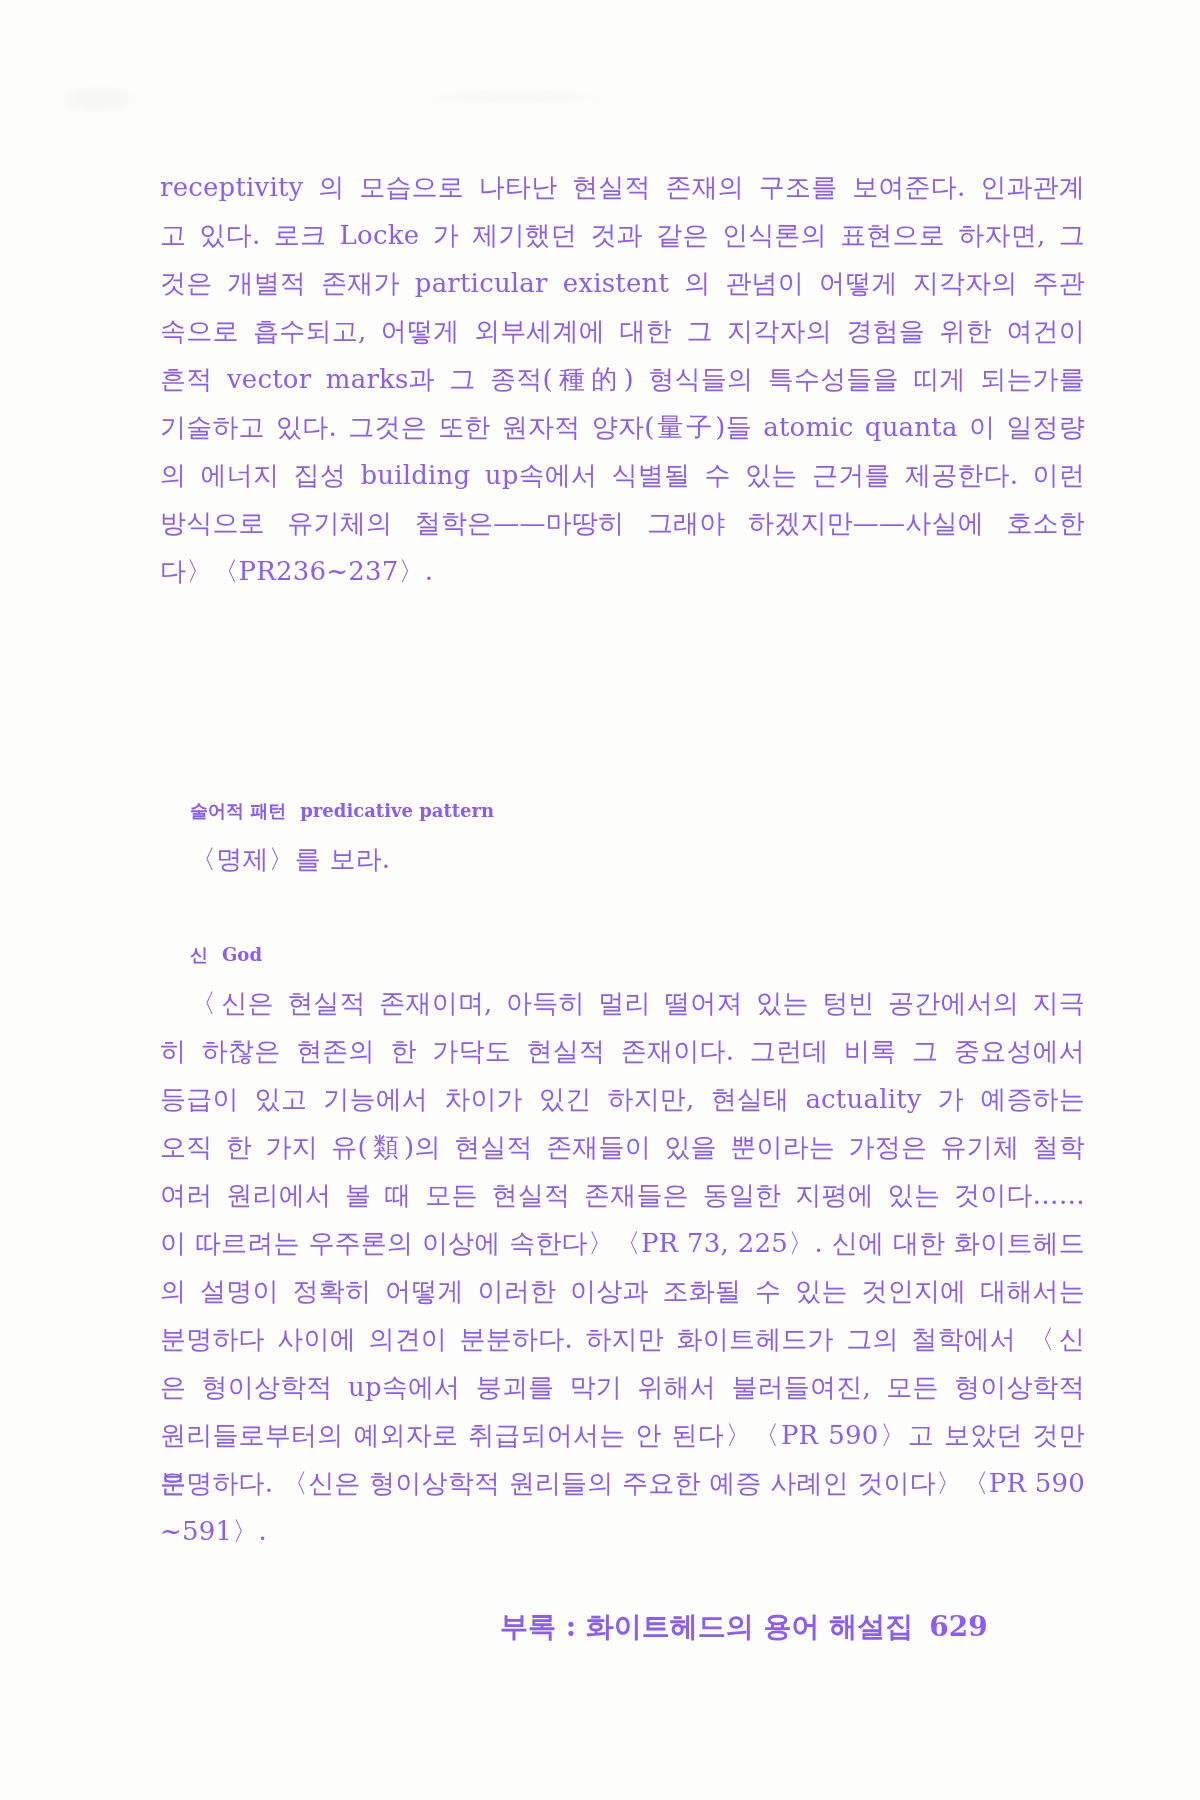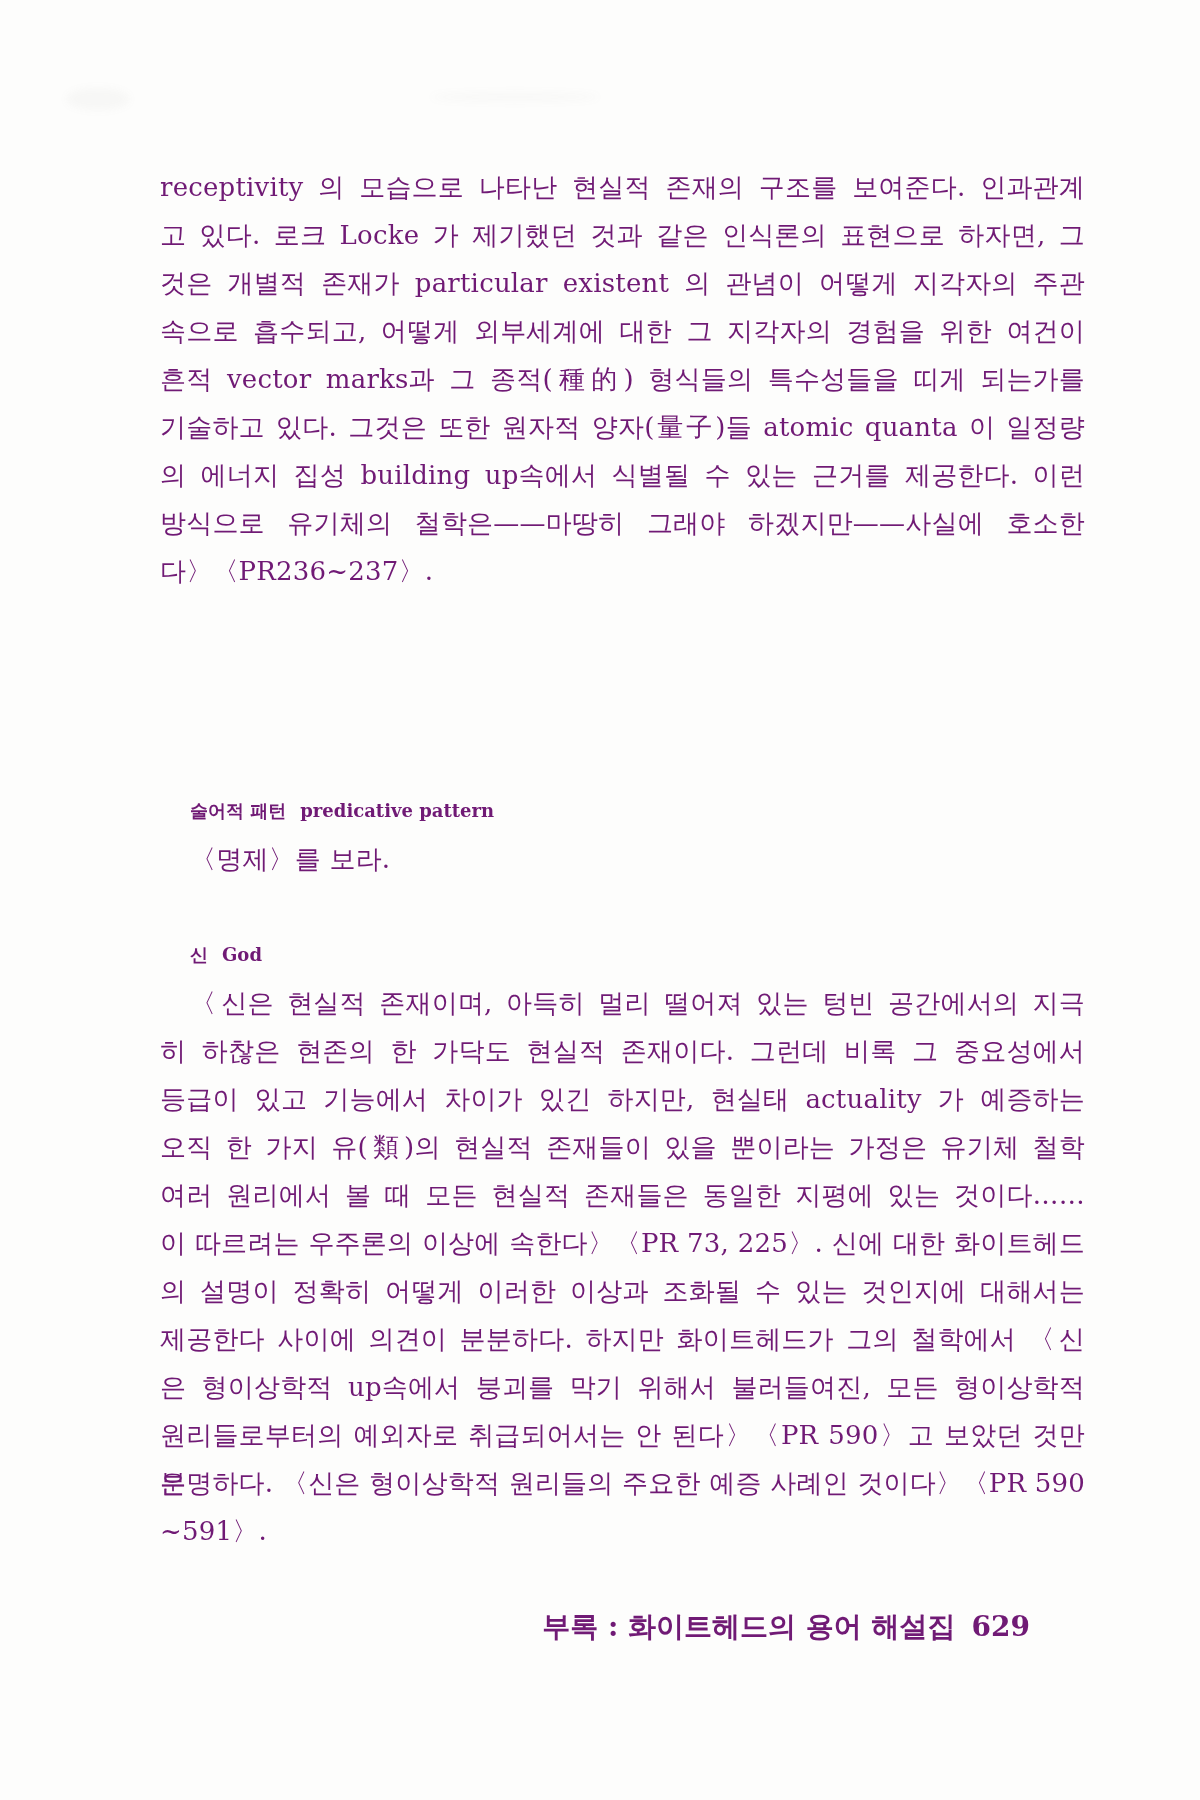--- a/index.html
+++ b/index.html
@@ -7,21 +7,21 @@
   body {
     position: relative;
     background: #f4f4f2;
     font-family: "DejaVu Serif", "Liberation Serif", serif;
   }
   .page {
     position: absolute;
     left: 0; top: 0;
     width: 1200px; height: 1800px;
     background: #fdfdfc;
-    color: #701a75;
+    color: #8b5cf6;
     overflow: hidden;
     padding-left: 40px;
   }
   
   .smudge {
     position: absolute;
     background: #8a8a86;
     opacity: 0.05;
     border-radius: 50%;
     filter: blur(4px);
@@ -62,21 +62,20 @@
   .entry-1 { top: 787px; }
   .entry-2 { top: 931px; }
 
   .page-footer {
     position: absolute;
     left: 500px;
     top: 1607px;
     width: 530px;
     height: 40px;
     line-height: 40px;
-    text-align: right;
     font-size: 28px;
     font-weight: bold;
     white-space: nowrap;
   }
   .page-footer .page-number { margin-left: 16px; }
 </style>
 </head>
 <body>
 
 <div class="page">
@@ -110,21 +109,21 @@
       <span class="term-ko">신</span><span class="term-en">God</span>
     </h2>
     <div class="entry-body">
         <div class="line">〈신은 현실적 존재이며, 아득히 멀리 떨어져 있는 텅빈 공간에서의 지극</div>
         <div class="line">히 하찮은 현존의 한 가닥도 현실적 존재이다. 그런데 비록 그 중요성에서</div>
         <div class="line">등급이 있고 기능에서 차이가 있긴 하지만, 현실태 actuality 가 예증하는</div>
         <div class="line">오직 한 가지 유(類)의 현실적 존재들이 있을 뿐이라는 가정은 유기체 철학</div>
         <div class="line">여러 원리에서 볼 때 모든 현실적 존재들은 동일한 지평에 있는 것이다……</div>
         <div class="line">이 따르려는 우주론의 이상에 속한다〉〈PR 73, 225〉. 신에 대한 화이트헤드</div>
         <div class="line">의 설명이 정확히 어떻게 이러한 이상과 조화될 수 있는 것인지에 대해서는</div>
-        <div class="line">제공한다 사이에 의견이 분분하다. 하지만 화이트헤드가 그의 철학에서 〈신</div>
+        <div class="line">분명하다 사이에 의견이 분분하다. 하지만 화이트헤드가 그의 철학에서 〈신</div>
         <div class="line">은 형이상학적 up속에서 붕괴를 막기 위해서 불러들여진, 모든 형이상학적</div>
         <div class="line">원리들로부터의 예외자로 취급되어서는 안 된다〉〈PR 590〉고 보았던 것만은</div>
         <div class="line">분명하다. 〈신은 형이상학적 원리들의 주요한 예증 사례인 것이다〉〈PR 590</div>
         <div class="line last">~591〉.</div>
       </div>
   </section>
 
   <div class="page-footer">
     <span class="footer-label">부록 : 화이트헤드의 용어 해설집</span><span class="page-number">629</span>
   </div>

